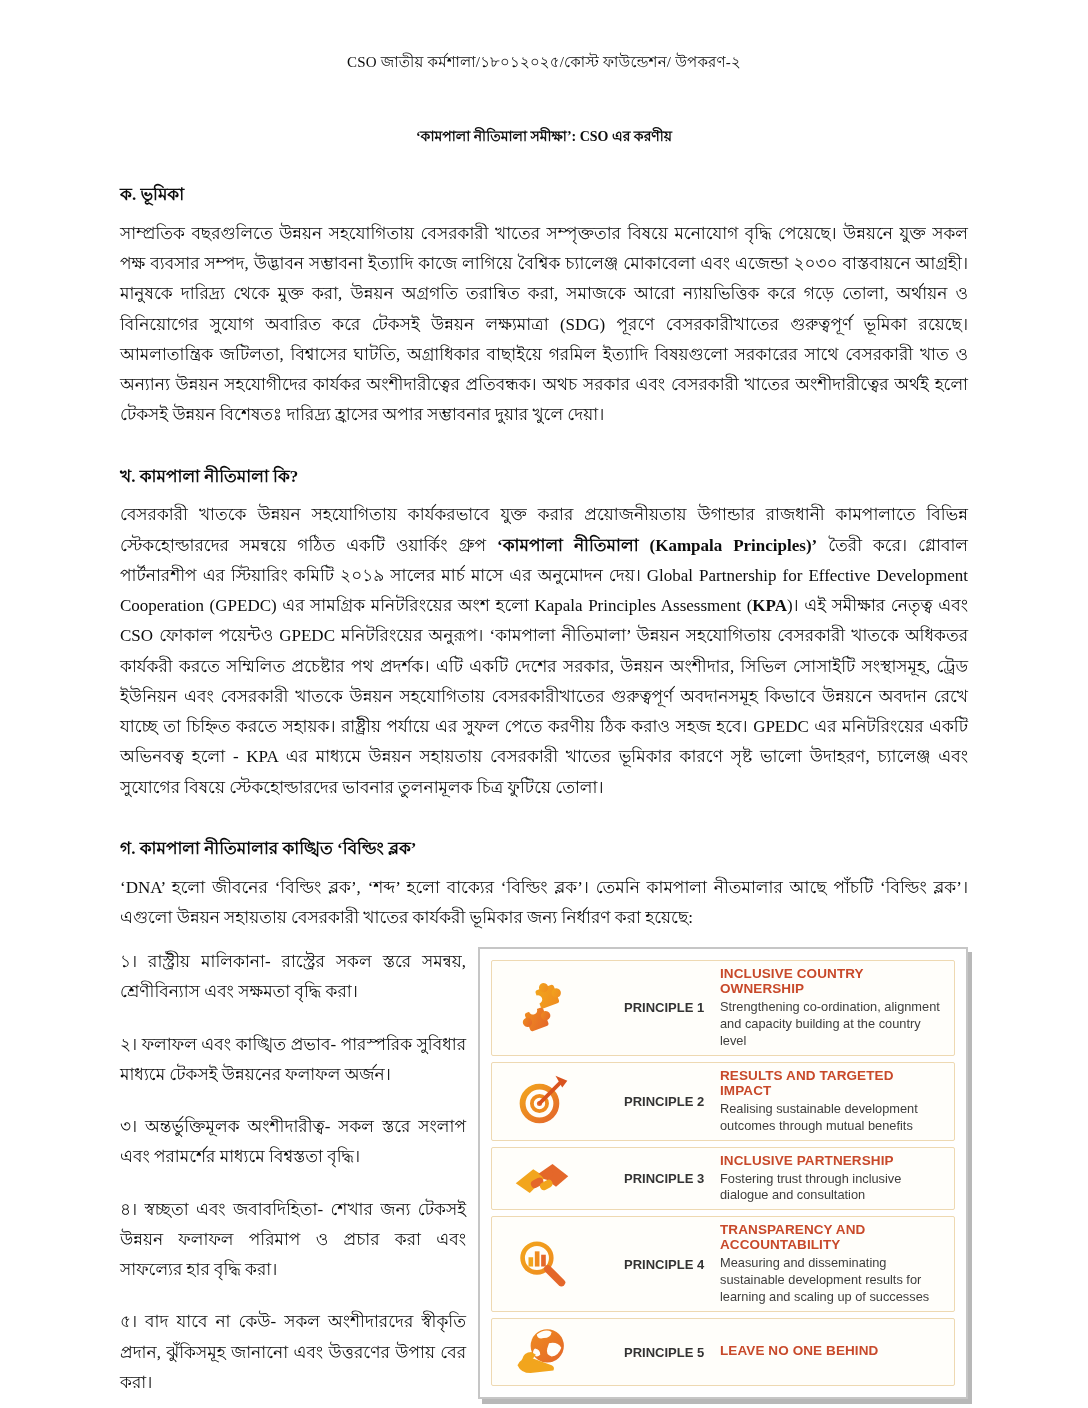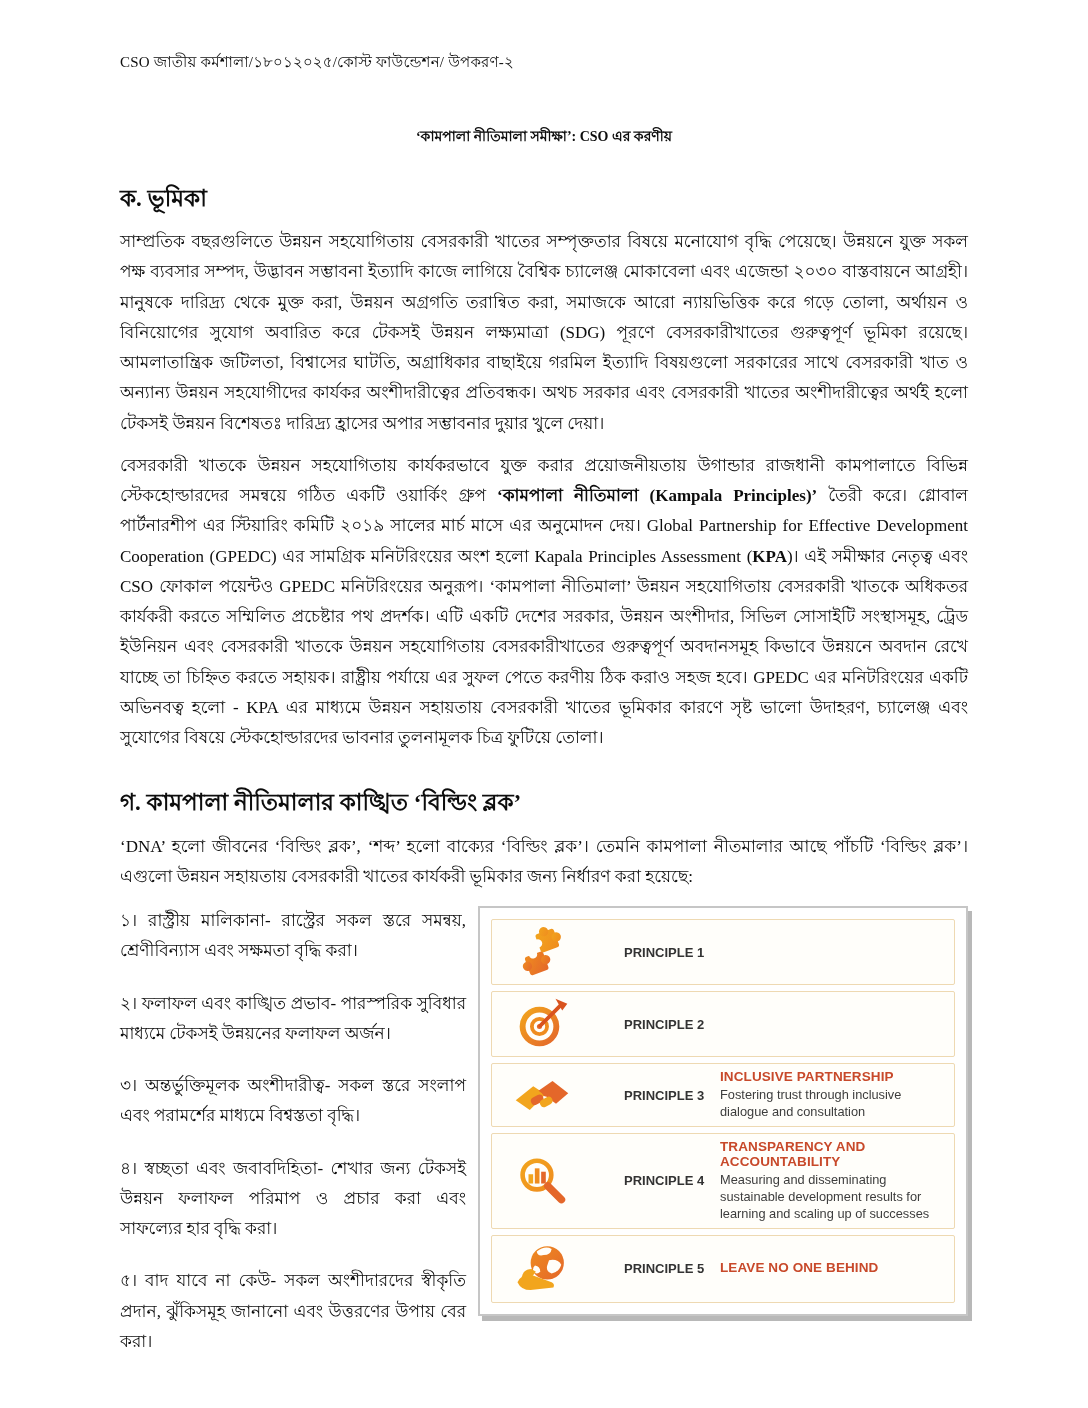--- a/index.html
+++ b/index.html
@@ -3,27 +3,27 @@
 <meta charset="utf-8">
 <style>
   html,body{margin:0;padding:0;}
   body{
     width:1088px;height:1408px;background:#ffffff;position:relative;
     font-family:"Liberation Serif", serif;color:#0d0d0d;
     -webkit-font-smoothing:antialiased;
   }
   .page{width:848px;margin:0 auto;padding-top:50px;}
   .doc-header{
-    text-align:left;font-size:15px;letter-spacing:.2px;
+    text-align:center;font-size:15px;letter-spacing:.2px;
   }
   .doc-title{
     text-align:center;font-size:14px;font-weight:bold;margin:50px 0 0 0;
   }
   h2.sec{
-    font-size:23px;font-weight:bold;margin:34px 0 0 0;line-height:1.4;
+    font-size:17px;font-weight:bold;margin:34px 0 0 0;line-height:1.4;
   }
   p.body{
     font-size:17px;line-height:1.78;text-align:justify;margin:12px 0 0 0;
   }
   .two-col{display:flex;gap:12px;margin-top:14px;align-items:flex-start;}
   .items-col{width:346px;flex:0 0 346px;}
   .items-col p{margin:0 0 22px 0;}
   .infographic{
     flex:1;background:#ffffff;border:2px solid #c6c6c6;
     box-shadow:4px 5px 0 rgba(125,125,125,.55);
@@ -51,20 +51,21 @@
 
 <div class="page">
 
   <div class="doc-header">CSO জাতীয় কর্মশালা/১৮০১২০২৫/কোস্ট ফাউন্ডেশন/ উপকরণ-২</div>
 
   <h1 class="doc-title">‘কামপালা নীতিমালা সমীক্ষা’: CSO এর করণীয়</h1>
 
   <h2 class="sec">ক. ভূমিকা</h2>
   <p class="body">সাম্প্রতিক বছরগুলিতে উন্নয়ন সহযোগিতায় বেসরকারী খাতের সম্পৃক্ততার বিষয়ে মনোযোগ বৃদ্ধি পেয়েছে। উন্নয়নে যুক্ত সকল পক্ষ ব্যবসার সম্পদ, উদ্ভাবন সম্ভাবনা ইত্যাদি কাজে লাগিয়ে বৈশ্বিক চ্যালেঞ্জ মোকাবেলা এবং এজেন্ডা ২০৩০ বাস্তবায়নে আগ্রহী। মানুষকে দারিদ্র্য থেকে মুক্ত করা, উন্নয়ন অগ্রগতি তরান্বিত করা, সমাজকে আরো ন্যায়ভিত্তিক করে গড়ে তোলা, অর্থায়ন ও বিনিয়োগের সুযোগ অবারিত করে টেকসই উন্নয়ন লক্ষ্যমাত্রা (SDG) পূরণে বেসরকারীখাতের গুরুত্বপূর্ণ ভূমিকা রয়েছে। আমলাতান্ত্রিক জটিলতা, বিশ্বাসের ঘাটতি, অগ্রাধিকার বাছাইয়ে গরমিল ইত্যাদি বিষয়গুলো সরকারের সাথে বেসরকারী খাত ও অন্যান্য উন্নয়ন সহযোগীদের কার্যকর অংশীদারীত্বের প্রতিবন্ধক। অথচ সরকার এবং বেসরকারী খাতের অংশীদারীত্বের অর্থই হলো টেকসই উন্নয়ন বিশেষতঃ  দারিদ্র্য হ্রাসের অপার সম্ভাবনার দুয়ার খুলে দেয়া।</p>
 
+  <h2 class="sec">খ. কামপালা নীতিমালা কি?</h2>
   <p class="body"><span>বেসরকারী খাতকে উন্নয়ন সহযোগিতায় কার্যকরভাবে যুক্ত করার প্রয়োজনীয়তায় উগান্ডার রাজধানী কামপালাতে বিভিন্ন স্টেকহোল্ডারদের সমন্বয়ে গঠিত একটি ওয়ার্কিং গ্রুপ </span><span class="b">‘কামপালা নীতিমালা (Kampala Principles)’</span><span> তৈরী করে। গ্লোবাল পার্টনারশীপ এর স্টিয়ারিং কমিটি ২০১৯ সালের মার্চ মাসে এর অনুমোদন দেয়। Global Partnership for Effective Development Cooperation (GPEDC) এর সামগ্রিক মনিটরিংয়ের অংশ হলো Kapala Principles Assessment (</span><span class="b">KPA</span><span>)। এই সমীক্ষার নেতৃত্ব এবং CSO ফোকাল পয়েন্টও GPEDC মনিটরিংয়ের অনুরূপ। ‘কামপালা নীতিমালা’ উন্নয়ন সহযোগিতায় বেসরকারী খাতকে অধিকতর কার্যকরী করতে সম্মিলিত প্রচেষ্টার পথ প্রদর্শক। এটি একটি দেশের সরকার, উন্নয়ন অংশীদার, সিভিল সোসাইটি সংস্থাসমূহ, ট্রেড ইউনিয়ন এবং বেসরকারী খাতকে উন্নয়ন সহযোগিতায় বেসরকারীখাতের গুরুত্বপূর্ণ অবদানসমূহ কিভাবে উন্নয়নে অবদান রেখে যাচ্ছে তা চিহ্নিত করতে সহায়ক। রাষ্ট্রীয় পর্যায়ে এর সুফল পেতে করণীয় ঠিক করাও সহজ হবে। GPEDC এর মনিটরিংয়ের একটি অভিনবত্ব হলো - KPA এর মাধ্যমে উন্নয়ন সহায়তায় বেসরকারী খাতের ভূমিকার কারণে সৃষ্ট ভালো উদাহরণ, চ্যালেঞ্জ এবং সুযোগের বিষয়ে স্টেকহোল্ডারদের ভাবনার তুলনামূলক চিত্র ফুটিয়ে তোলা।</span></p>
 
   <h2 class="sec">গ. কামপালা নীতিমালার কাঙ্খিত ‘বিল্ডিং ব্লক’</h2>
   <p class="body">‘DNA’ হলো জীবনের ‘বিল্ডিং ব্লক’, ‘শব্দ’ হলো বাক্যের ‘বিল্ডিং ব্লক’। তেমনি কামপালা নীতমালার আছে পাঁচটি ‘বিল্ডিং ব্লক’। এগুলো উন্নয়ন সহায়তায় বেসরকারী খাতের কার্যকরী ভূমিকার জন্য নির্ধারণ করা হয়েছে:</p>
 
   <div class="two-col">
 
     <div class="items-col">
       <p class="body">১। রাস্ট্রীয় মালিকানা- রাস্ট্রের সকল স্তরে সমন্বয়, শ্রেণীবিন্যাস এবং সক্ষমতা বৃদ্ধি করা।</p>
       <p class="body">২। ফলাফল এবং কাঙ্খিত প্রভাব- পারস্পরিক সুবিধার মাধ্যমে টেকসই উন্নয়নের ফলাফল অর্জন।</p>
@@ -98,39 +99,47 @@
               <g fill="url(#gpz2)">
                 <rect x="10" y="31" width="23" height="23" rx="3"></rect>
                 <circle cx="33" cy="42" r="5.5"></circle>
                 <circle cx="10" cy="42" r="5.5"></circle>
               </g>
               <circle cx="21" cy="31" r="5" fill="#fffefa"></circle>
             </g>
           </svg>
         </div>
         <div class="p-label">PRINCIPLE 1</div>
+        <div class="p-text">
+          <div class="p-title">INCLUSIVE COUNTRY OWNERSHIP</div>
+          <div class="p-desc">Strengthening co-ordination, alignment and capacity building at the country level</div>
+        </div>
       </div>
 
       <div class="p-row">
         <div class="p-icon">
           <svg width="54" height="54" viewBox="0 0 64 64">
             <defs>
               <linearGradient id="gtg" x1="0" y1="0" x2="1" y2="1">
                 <stop offset="0" stop-color="#f2a51d"></stop>
                   <stop offset="1" stop-color="#e4672a"></stop>
               </linearGradient>
             </defs>
             <circle cx="29" cy="35" r="20" fill="none" stroke="url(#gtg)" stroke-width="7"></circle>
             <circle cx="29" cy="35" r="9" fill="none" stroke="#ef8c1f" stroke-width="4.5"></circle>
             <circle cx="29" cy="35" r="3" fill="#e4672a"></circle>
             <line x1="54" y1="10" x2="30" y2="34" stroke="#d9531e" stroke-width="4.5" stroke-linecap="round"></line>
             <path d="M48 2 L62 8 L56 16 Z" fill="#d9531e"></path>
           </svg>
         </div>
         <div class="p-label">PRINCIPLE 2</div>
+        <div class="p-text">
+          <div class="p-title">RESULTS AND TARGETED IMPACT</div>
+          <div class="p-desc">Realising sustainable development outcomes through mutual benefits</div>
+        </div>
       </div>
 
       <div class="p-row">
         <div class="p-icon">
           <svg width="56" height="50" viewBox="0 0 64 56">
             <path d="M2 34 L22 18 L36 27 L18 45 Z" fill="#f2a51d"></path>
             <path d="M62 26 L44 12 L28 23 L48 38 Z" fill="#e4672a"></path>
             <g transform="rotate(-28 32 30)">
               <rect x="18" y="26" width="15" height="9" rx="4.5" fill="#e4672a"></rect>
               <rect x="26" y="33" width="15" height="9" rx="4.5" fill="#f2a51d"></rect>

